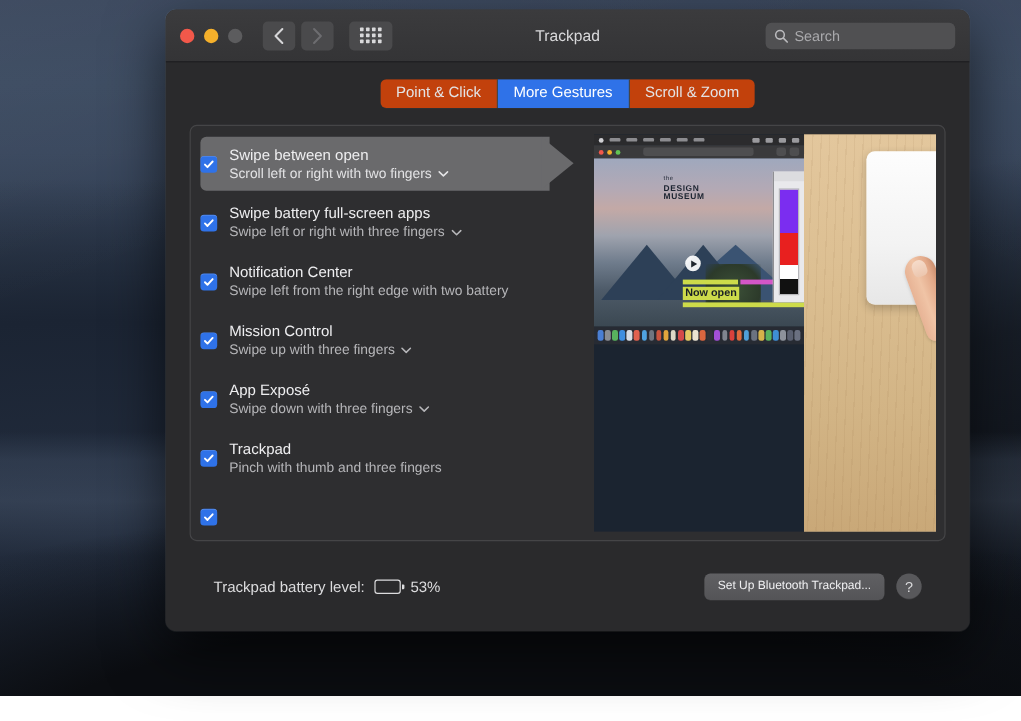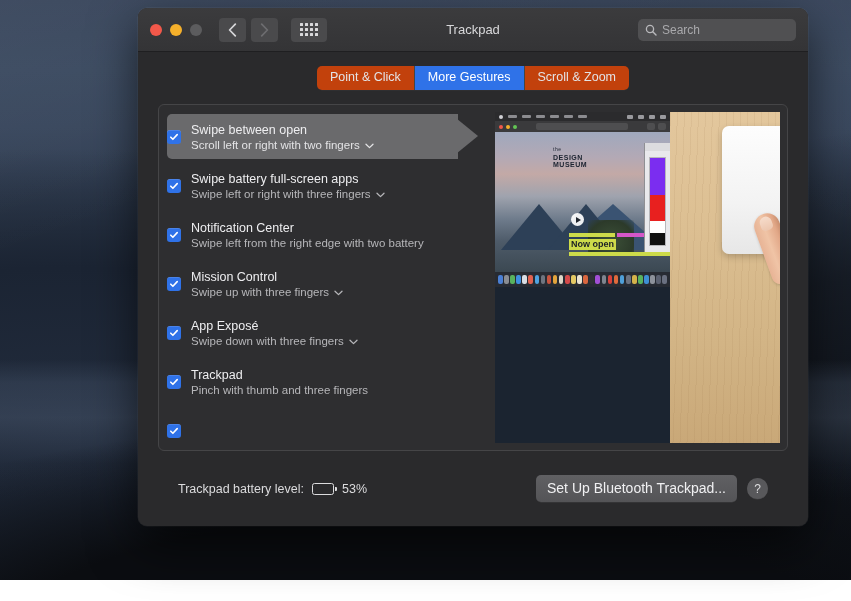--- a/index.html
+++ b/index.html
@@ -529,21 +529,21 @@
 
   .footer-right {
     margin-left: auto;
     display: flex;
     align-items: center;
     gap: 10px;
   }
   .btn-setup {
     background: linear-gradient(to bottom, #606063 0%, #545457 100%);
     color: #f0f0f2;
-    font-size: 14px;
+    font-size: 10px;
     font-family: "Liberation Sans", sans-serif;
     border: none;
     border-radius: 5px;
     padding: 5px 11px 6px 11px;
     box-shadow: 0 0.5px 0 rgba(255,255,255,0.10);
   }
   .btn-help {
     width: 21px; height: 21px;
     border-radius: 50%;
     background: #58585b;

